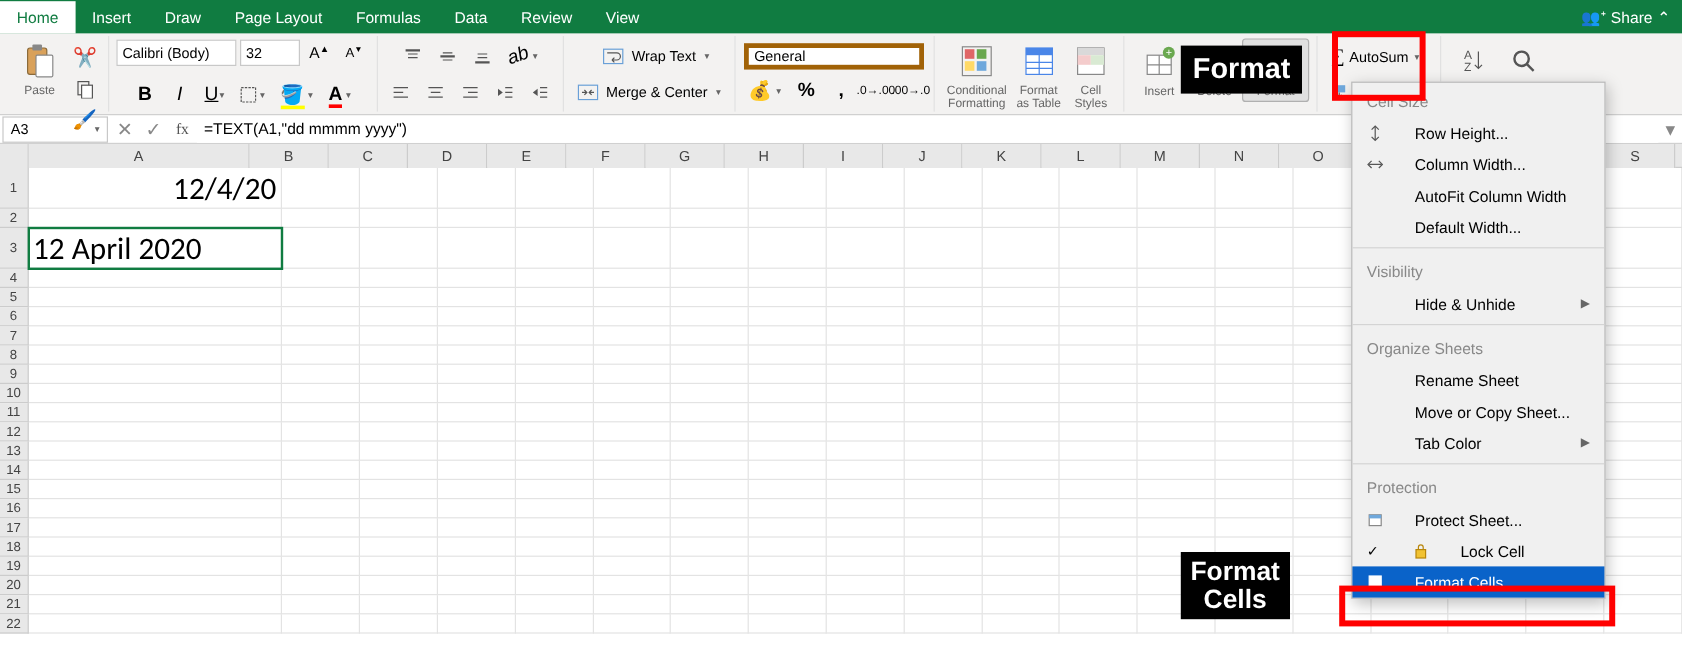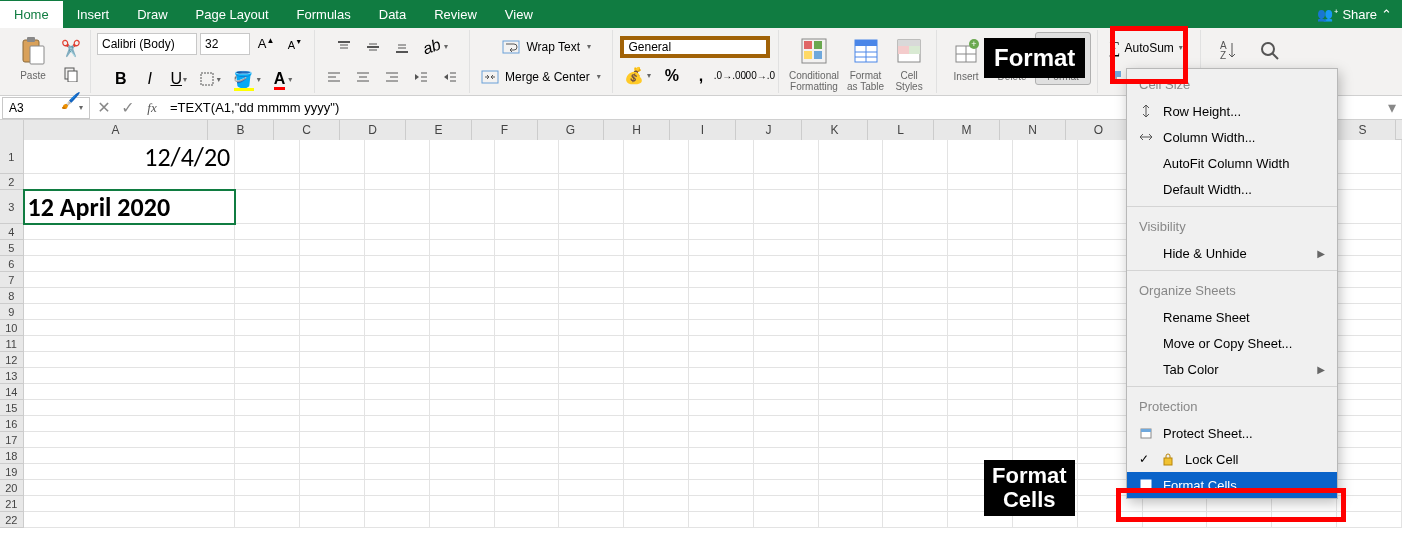--- a/index.html
+++ b/index.html
@@ -24,46 +24,46 @@
 .size-select { width: 50px; height: 22px; font-size: 12px; border: 1px solid #c8c8c8; background: #fff; padding: 0 4px; }
 .numfmt-select { width: 150px; height: 22px; font-size: 12px; border: 4px solid #a16207; background: #fff; padding: 0 4px; }
 .bigbtn { display: flex; flex-direction: column; align-items: center; justify-content: center; gap: 2px; padding: 2px 4px; min-width: 42px; cursor: pointer; }
 .bigbtn .bigicon { width: 32px; height: 34px; display: flex; align-items: center; justify-content: center; }
 .drop { font-size: 8px; color: #666; margin-left: 1px; }
 
 
 .fbar { height: 24px; border-bottom: 1px solid #d0d0d0; display: flex; align-items: center; background: #fff; }
 .namebox { width: 88px; height: 22px; border: 1px solid #c8c8c8; padding: 0 6px; font-size: 12px; margin: 0 2px; display: flex; align-items: center; justify-content: space-between; }
 .fbar-btn { width: 24px; height: 22px; display: inline-flex; align-items: center; justify-content: center; color: #888; cursor: pointer; }
-.fx { font-style: italic; font-family: serif; font-size: 13px; color: #555; }
+.fx { font-family: serif; font-size: 13px; color: #555; }
 .formula-input { flex: 1; height: 22px; border: none; padding: 0 6px; font-size: 13px; outline: none; }
 .fbar-expand { width: 20px; text-align: center; color: #888; cursor: pointer; }
 
 
 .grid { position: relative; }
 .colhdrs { display: flex; height: 20px; background: #e8e8e8; border-bottom: 1px solid #ccc; }
 .corner { width: 24px; height: 20px; background: #e8e8e8; border-right: 1px solid #ccc; }
 .colhdr { height: 20px; border-right: 1px solid #ccc; text-align: center; font-size: 12px; color: #444; line-height: 20px; background: #e8e8e8; }
 .colhdr.first { width: 184px; }
 .colhdr.rest { width: 66px; }
 .rows { }
 .row { display: flex; height: 16px; }
 .row.tall { height: 34px; }
 .rowhdr { width: 24px; background: #e8e8e8; border-right: 1px solid #ccc; border-bottom: 1px solid #ccc; text-align: center; font-size: 11px; color: #444; display: flex; align-items: center; justify-content: center; }
 .cell { border-right: 1px solid #e3e3e3; border-bottom: 1px solid #e3e3e3; font-size: 12px; padding: 0 4px; display: flex; align-items: center; }
 .cell.first { width: 216px; }
 .cell.rest { width: 66px; }
 .cell.big { font-size: 26px; font-family: Calibri, sans-serif; justify-content: flex-end; }
-.cell.big.left { justify-content: flex-start; font-weight: bold; }
+.cell.big.left { justify-content: flex-start; }
 .cell.selected { outline: 2px solid #107c41; outline-offset: -1px; position: relative; z-index: 2; }
 
 
 .fmt-menu { position: absolute; top: 68px; right: 64px; width: 212px; background: #f0f0f0; border: 1px solid #b8b8b8; box-shadow: 2px 4px 12px rgba(0,0,0,0.25); z-index: 50; font-size: 13px; padding-bottom: 0; }
 .fmt-menu .mhdr { color: #888; padding: 8px 12px 6px; font-size: 13px; }
-.fmt-menu .mitem { display: flex; align-items: center; padding: 5px 12px 5px 10px; gap: 8px; cursor: pointer; position: relative; }
+.fmt-menu .mitem { display: flex; align-items: center; padding: 5px 12px 5px 10px; gap: 24px; cursor: pointer; position: relative; }
 .fmt-menu .mitem.hl { background: #0a63c9; color: #fff; }
 .fmt-menu .mitem .micon { width: 18px; height: 16px; display: inline-flex; align-items: center; justify-content: center; }
 .fmt-menu .mitem .mlabel { flex: 1; }
 .fmt-menu .mitem .marrow { font-size: 10px; color: #666; }
 .fmt-menu .sep { height: 1px; background: #d4d4d4; margin: 4px 0; }
 .fmt-menu .check { width: 14px; text-align: center; font-size: 12px; }
 
 
 .anno-label { position: absolute; background: #000; color: #fff; font-weight: 700; font-size: 24px; padding: 6px 10px; z-index: 100; font-family: Arial, sans-serif; }
 .anno-label.small { font-size: 22px; line-height: 1.1; padding: 4px 8px; }

